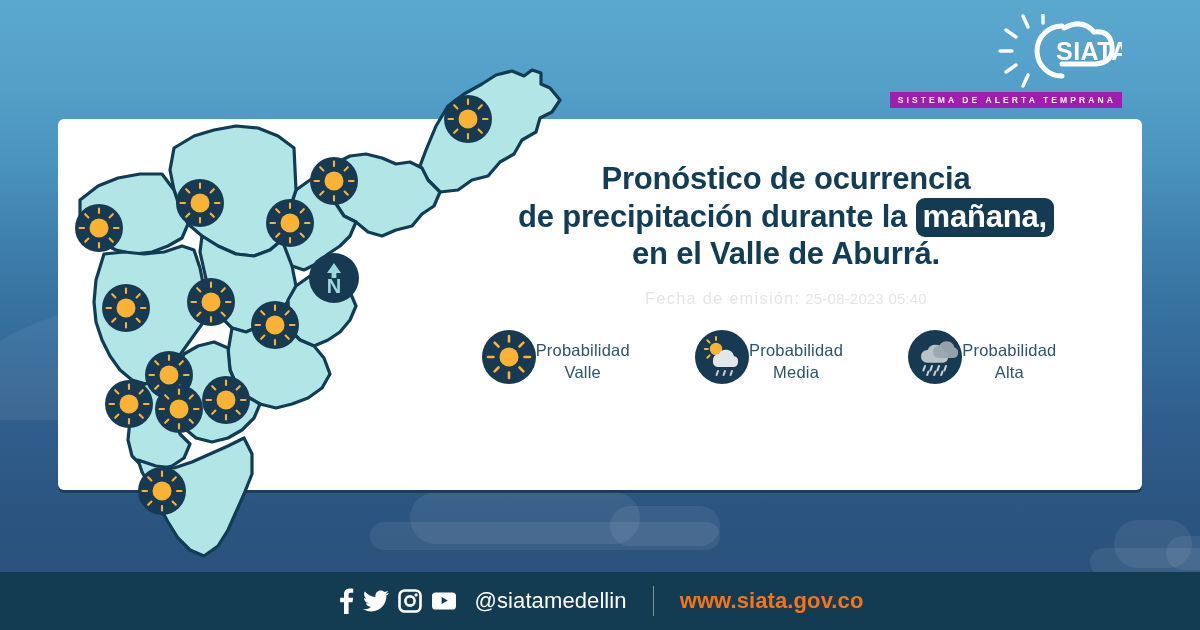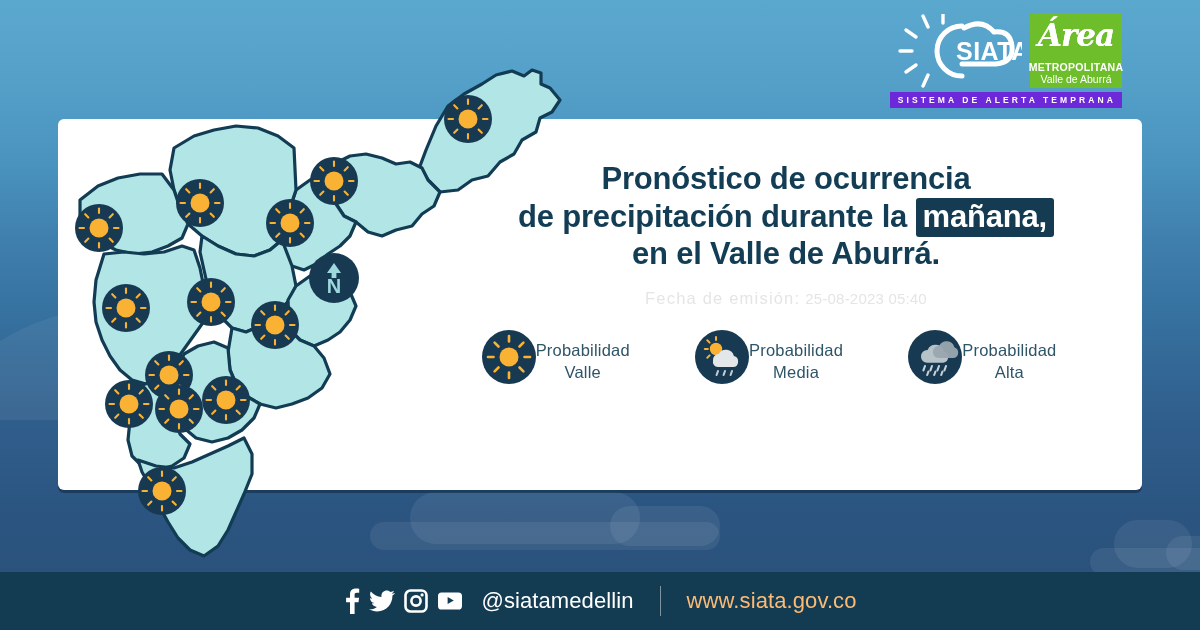--- a/index.html
+++ b/index.html
@@ -90,21 +90,21 @@
     color: #fff; font-size: 10.5px; font-weight: 700;
     letter-spacing: 0.3px; line-height: 12px;
   }
   .area-l2 {
     color: #fff; font-size: 10.5px; font-weight: 400;
     line-height: 12px;
   }
   .tagline {
     position: absolute;
     right: 78px; top: 92px;
-    background: #6d28d9;
+    background: #a21caf;
     color: #ffffff;
     font-size: 8.5px;
     font-weight: 700;
     letter-spacing: 3.1px;
     padding: 3px 6px 3px 8px;
     white-space: nowrap;
   }
 
   
   .map {
@@ -126,21 +126,21 @@
     font-size: 31px;
     font-weight: 700;
     line-height: 1.21;
     letter-spacing: -0.2px;
     color: #133d55;
   }
   .title .hl {
     background: #143b51;
     color: #ffffff;
     padding: 1px 7px 3px 7px;
-    border-radius: 3px;
+    border-radius: 9px;
   }
   .issue {
     margin-top: 16px;
     font-size: 16.5px;
     color: #e5e5e5;
     letter-spacing: 0.4px;
   }
   .issue .label { letter-spacing: 1.2px; }
   .issue .value { font-size: 15px; letter-spacing: 0.2px; }
 
@@ -184,21 +184,21 @@
     color: #ffffff;
     font-size: 22px;
     margin-left: 18px;
     letter-spacing: 0.1px;
   }
   .fdiv {
     width: 1px; height: 30px;
     background: rgba(255,255,255,0.45);
     margin: 0 26px;
   }
-  .site { color: #fdba74; font-size: 22px; letter-spacing: 0.1px; }
+  .site { color: #f97316; font-size: 22px; letter-spacing: 0.1px; font-weight: bold; }
 </style>
 </head>
 <body>
 
 <div id="stage">
 
   <div class="bg"></div>
   <div class="bg-cloud top-haze"></div>
 
   <div class="cloud-wrap" style="left:370px; top:492px; width:360px; height:58px;">
@@ -223,25 +223,20 @@
           <line x1="18" y1="51" x2="8" y2="58"></line>
           <line x1="30" y1="61" x2="25" y2="72"></line>
           <line x1="45" y1="9" x2="45" y2="0"></line>
         </g>
         <path d="M64 12 A25 25 0 1 0 64 62" stroke="#ffffff" stroke-width="5" fill="none" stroke-linecap="round"></path>
         <path d="M66 14 q18 -10 30 4 q16 -2 18 14 q2 16 -16 18 l-34 0" stroke="#ffffff" stroke-width="5" fill="none" stroke-linecap="round" stroke-linejoin="round"></path>
         <text x="58" y="46" fill="#ffffff" font-family="Liberation Sans, sans-serif" font-size="25" font-weight="700" letter-spacing="0.5">SIATA</text>
       </svg>
     </div>
 
-    <div class="area-logo">
-      <div class="area-script">Área</div>
-      <div class="area-l1">METROPOLITANA</div>
-      <div class="area-l2">Valle de Aburrá</div>
-    </div>
   </div>
 
   <div class="tagline">SISTEMA DE ALERTA TEMPRANA</div>
 
   <div class="card"></div>
 
   <div class="map">
     <svg width="520" height="520" viewBox="0 0 520 520" aria-hidden="true">
       <g fill="#b2e5e5" stroke="#123c54" stroke-width="3.2" stroke-linejoin="round">
 

